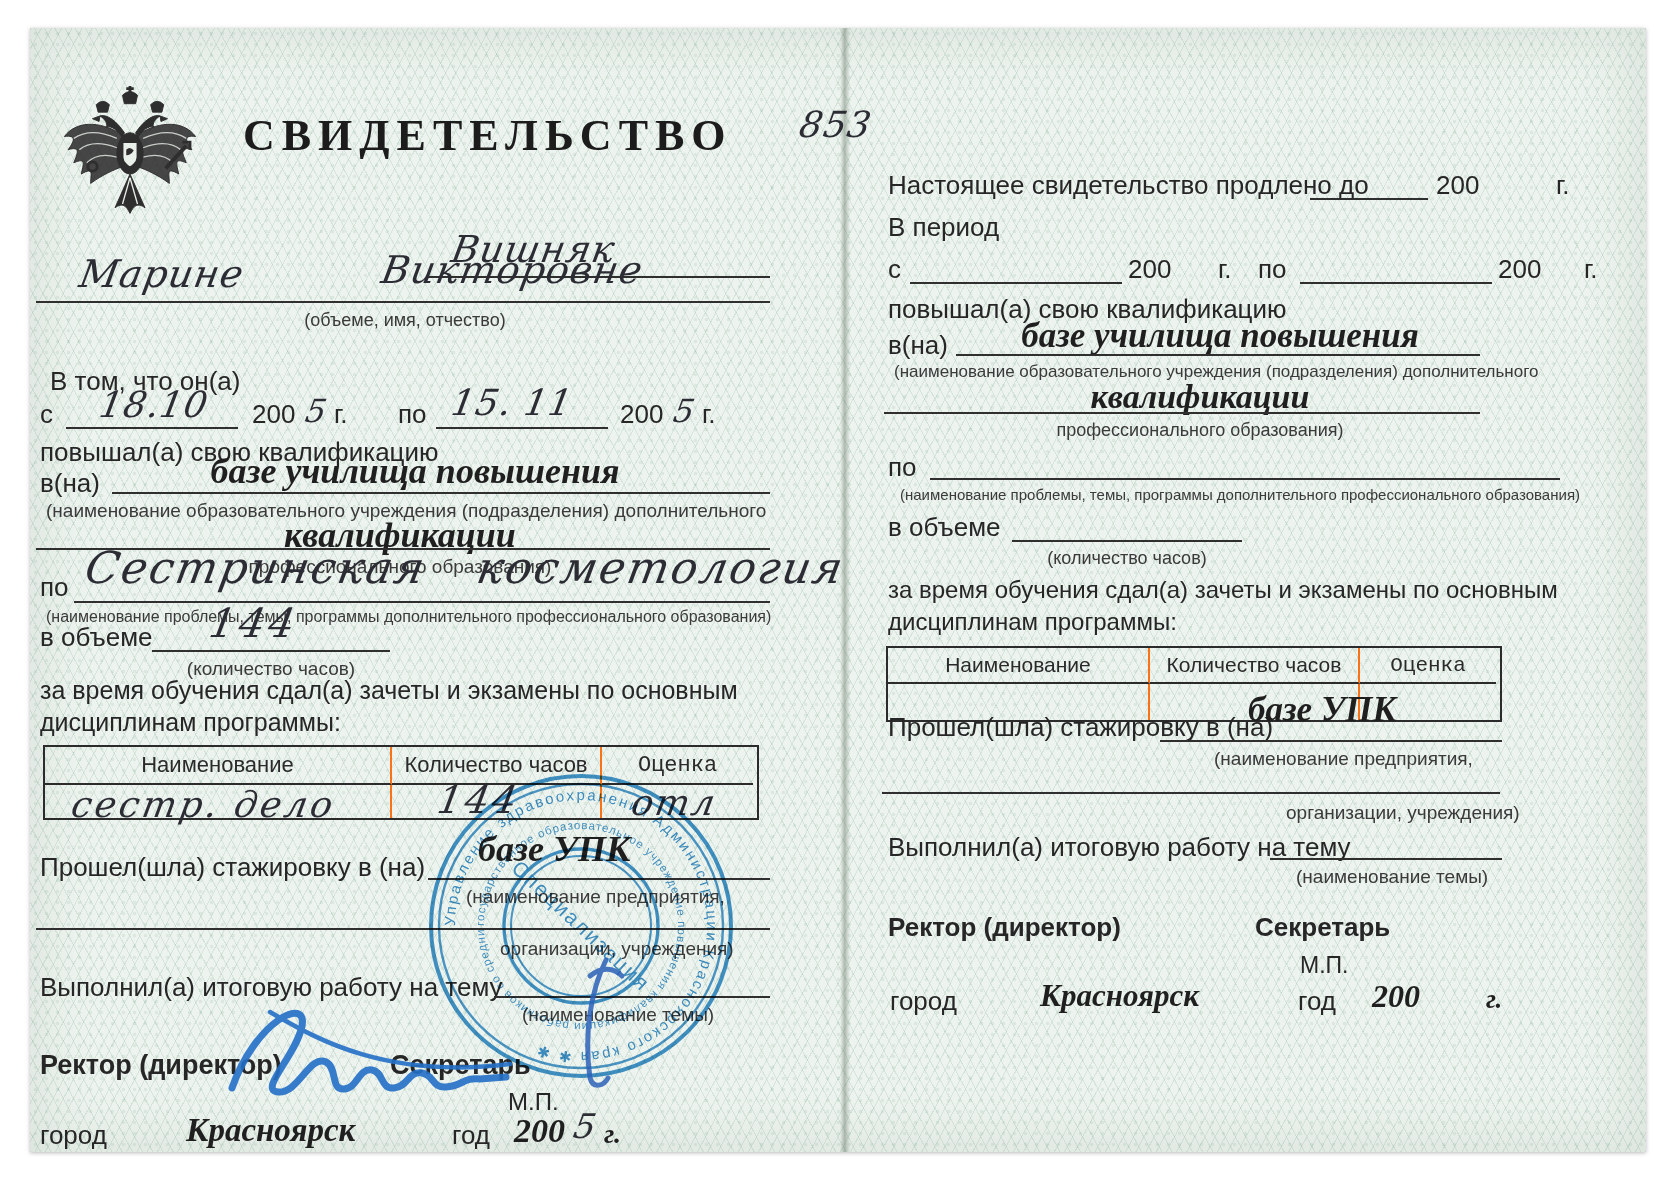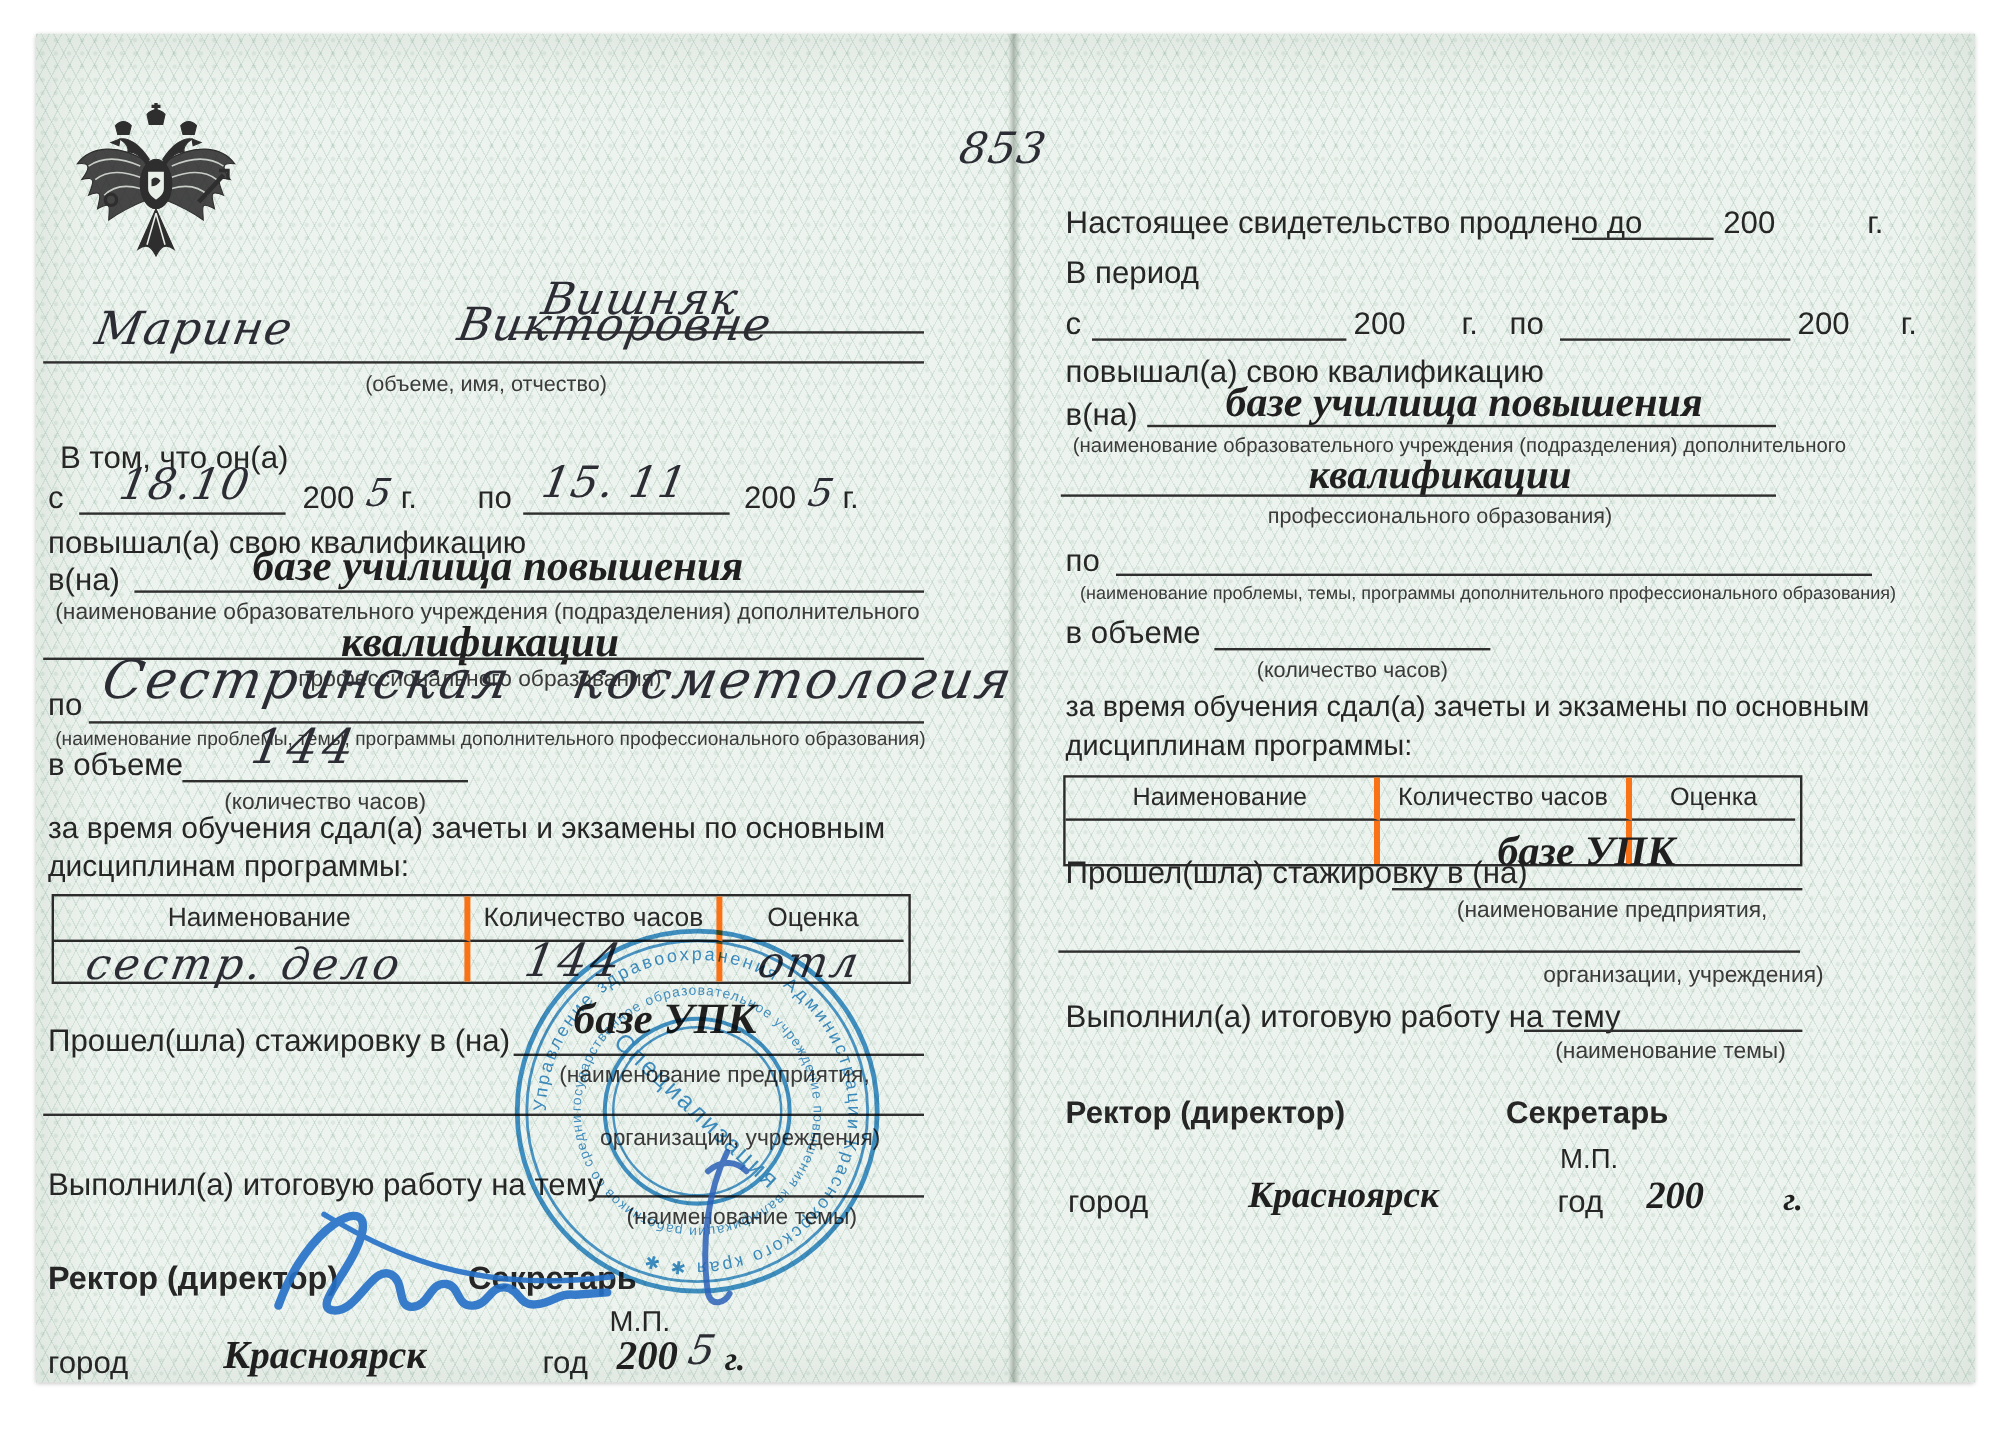--- a/index.html
+++ b/index.html
@@ -25,23 +25,23 @@
   .bold{font-weight:bold;}
   .serif-title{font-family:"Liberation Serif",serif;font-weight:bold;color:#1c1c1c;}
   .serifbi{font-family:"Liberation Serif",serif;font-weight:bold;font-style:italic;color:#1f1f1f;}
   .cap{color:#3a3a3a;}
   .hand{font-family:"DejaVu Serif",serif;font-style:italic;color:#2c2c34;transform:skewX(-10deg);letter-spacing:1px;}
   .line{position:absolute;border-bottom:2px solid #2f2f2f;height:0;}
   .ctr{text-align:center;}
 
   
   .disc-table{position:absolute;border:2px solid #2b2b2b;display:grid;background:transparent;}
-  .disc-table .cell{border-right:5px solid #f97316;border-bottom:2px solid #2b2b2b;
+  .disc-table .cell{border-right:2px solid #f97316;border-bottom:2px solid #2b2b2b;
     display:flex;align-items:center;justify-content:center;font-size:22px;color:#2a2a2a;}
-  .disc-table .cell.lastcol{border-right:none;}
+  .disc-table .cell.lastcol{border-right:none;font-family:Liberation Mono, monospace;}
   .disc-table .cell.lastrow{border-bottom:none;}
 
   .stamp-wrap{position:absolute;mix-blend-mode:multiply;opacity:.92;}
   svg text{font-family:"Liberation Sans",sans-serif;}
 </style>
 </head>
 <body>
 
 <div class="canvas">
   <div class="sheet"></div>
@@ -86,20 +86,21 @@
 
         <path d="M80,100 L64,136 C72,130 76,134 80,142 C84,134 88,130 96,136 Z"></path>
         <g stroke="#e9efe9" stroke-width="1.4">
             <path d="M80,104 L72,132"></path>
             <path d="M80,104 L88,132"></path>
           </g>
       </g>
     </svg>
   </div>
 
+  <div class="t serif-title" style="left:243px;top:110px;font-size:44px;letter-spacing:7px;">СВИДЕТЕЛЬСТВО</div>
   <div class="t hand" style="left:800px;top:104px;font-size:36px;">853</div>
 
   <div class="t hand" style="left:452px;top:228px;font-size:37px;">Вишняк</div>
   <div class="line" style="left:428px;top:276px;width:342px;"></div>
   <div class="t hand" style="left:80px;top:252px;font-size:38px;">Марине</div>
   <div class="t hand" style="left:382px;top:248px;font-size:38px;">Викторовне</div>
   <div class="line" style="left:36px;top:301px;width:734px;"></div>
   <div class="t cap ctr" style="left:250px;top:310px;width:310px;font-size:18px;">(объеме, имя, отчество)</div>
 
   <div class="t sans" style="left:50px;top:366px;font-size:26px;">В том, что он(а)</div>

